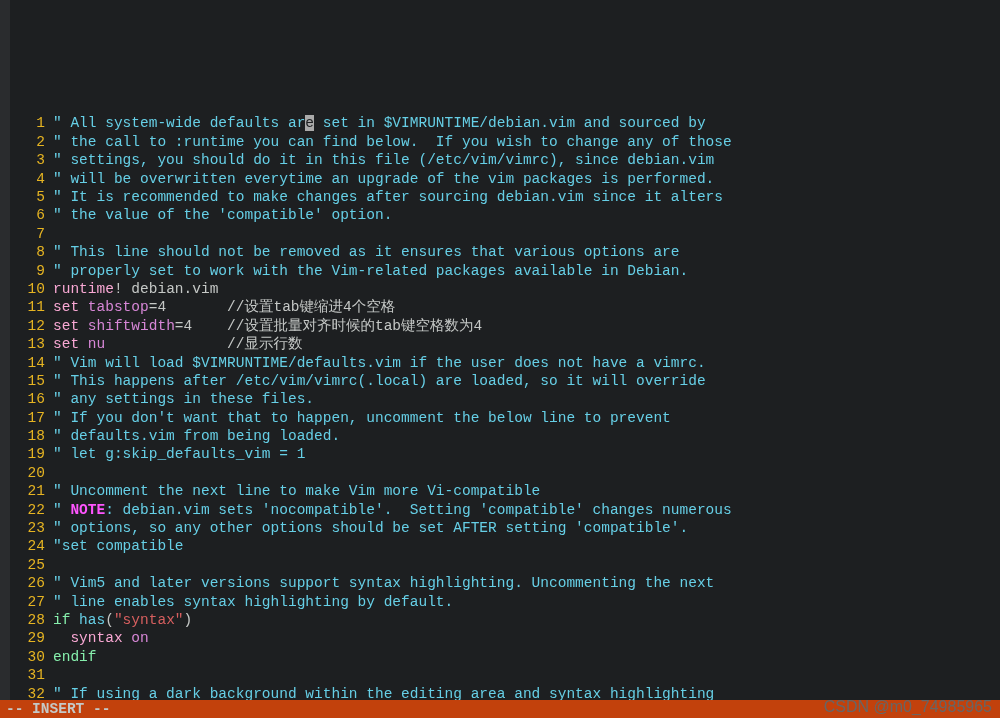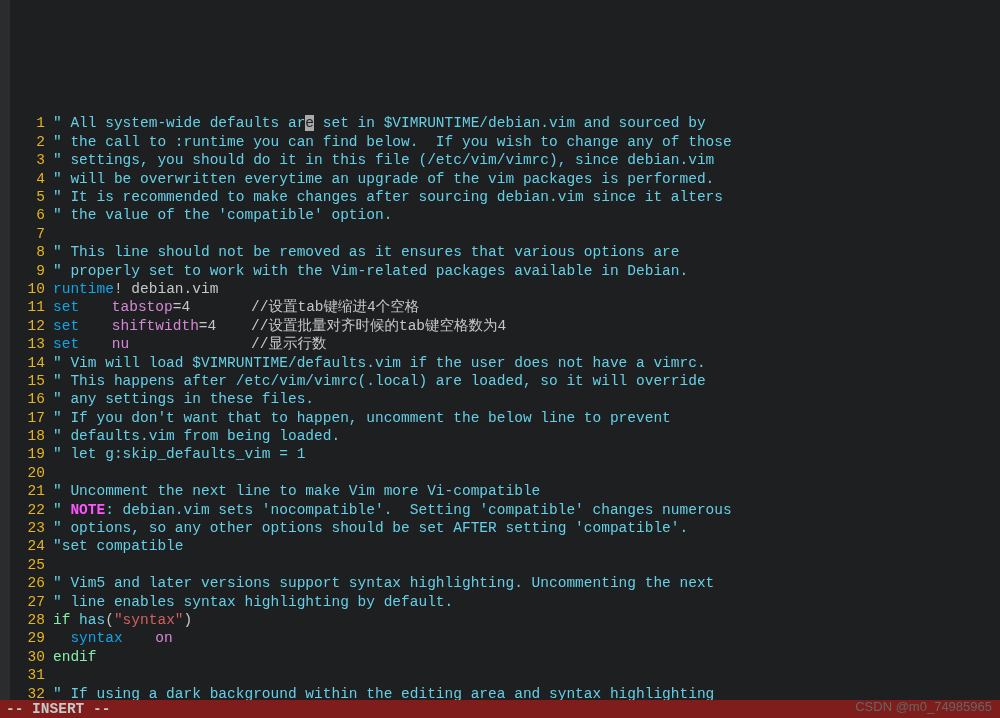--- a/index.html
+++ b/index.html
@@ -25,45 +25,45 @@
     padding-right: 8px;
     user-select: none;
   }
   .code {
     flex: 1;
   }
   .ln { height: 18.4px; }
   .c-cm   { color: #66cfe6; }     
   .c-str  { color: #d75f5f; }     
   .c-kw   { color: #86efac; }     
-  .c-stmt { color: #0ea5e9; }     
-  .c-opt  { color: #d787d7; margin-left: 24px; }     
+  .c-stmt { color: #f9a8d4; }     
+  .c-opt  { color: #d787d7; }     
   .c-note { color: #ff55ff; font-weight:bold; }
   .c-plain{ color: #c5c8c6; text-align: right; }
   .cursor {
     background: #aaa;
     color: #1d1f21;
   }
   .status {
     position: absolute;
     bottom: 0;
     left: 0;
     color: #c5c8c6;
     font-weight: bold;
     padding-left: 6px;
     height: 18px;
     width: 100%;
-    background: #7f1d1d;
+    background: #c2410c;
   }
   .watermark {
     position: absolute;
     bottom: 2px;
     right: 8px;
     color: #666;
-    font-size: 13px;
+    font-size: 16px;
     font-family: sans-serif;
   }
   .leftbar {
     position:absolute;
     left:0; top:0; bottom:0;
     width:10px;
     background:#2a2c2e;
   }
 </style>
 </head>

